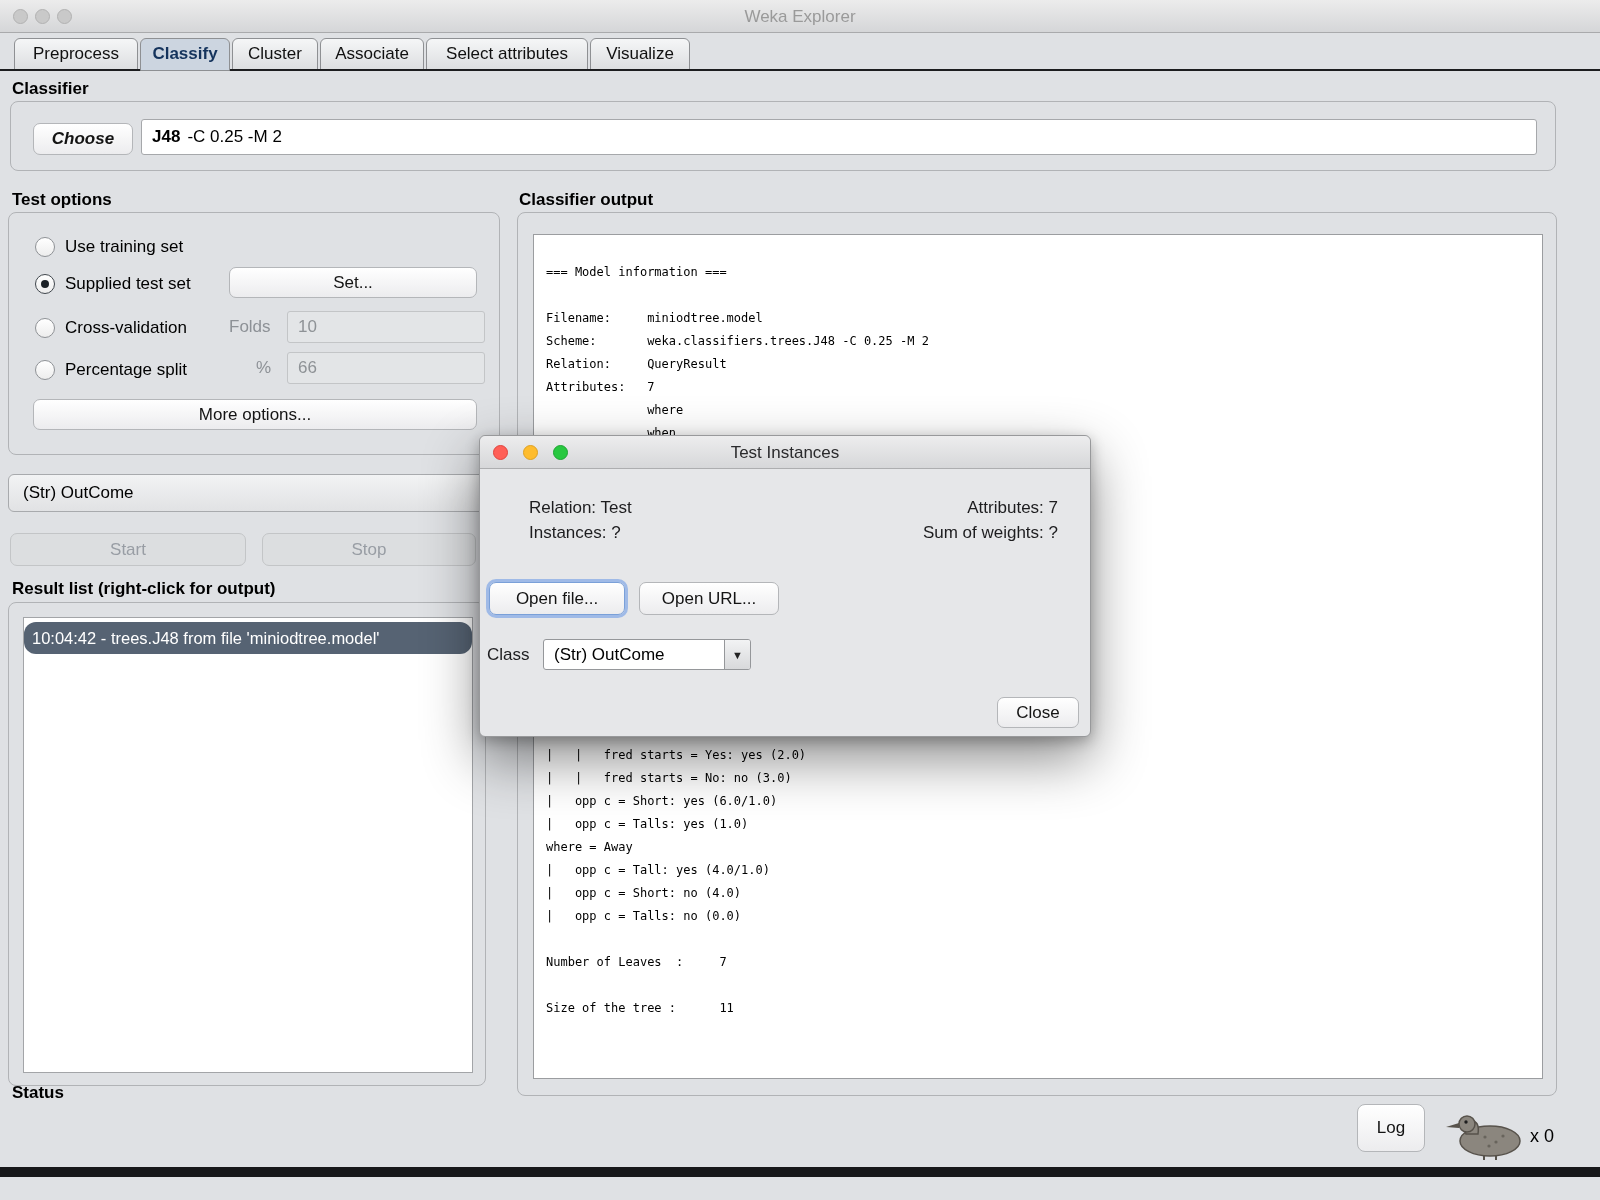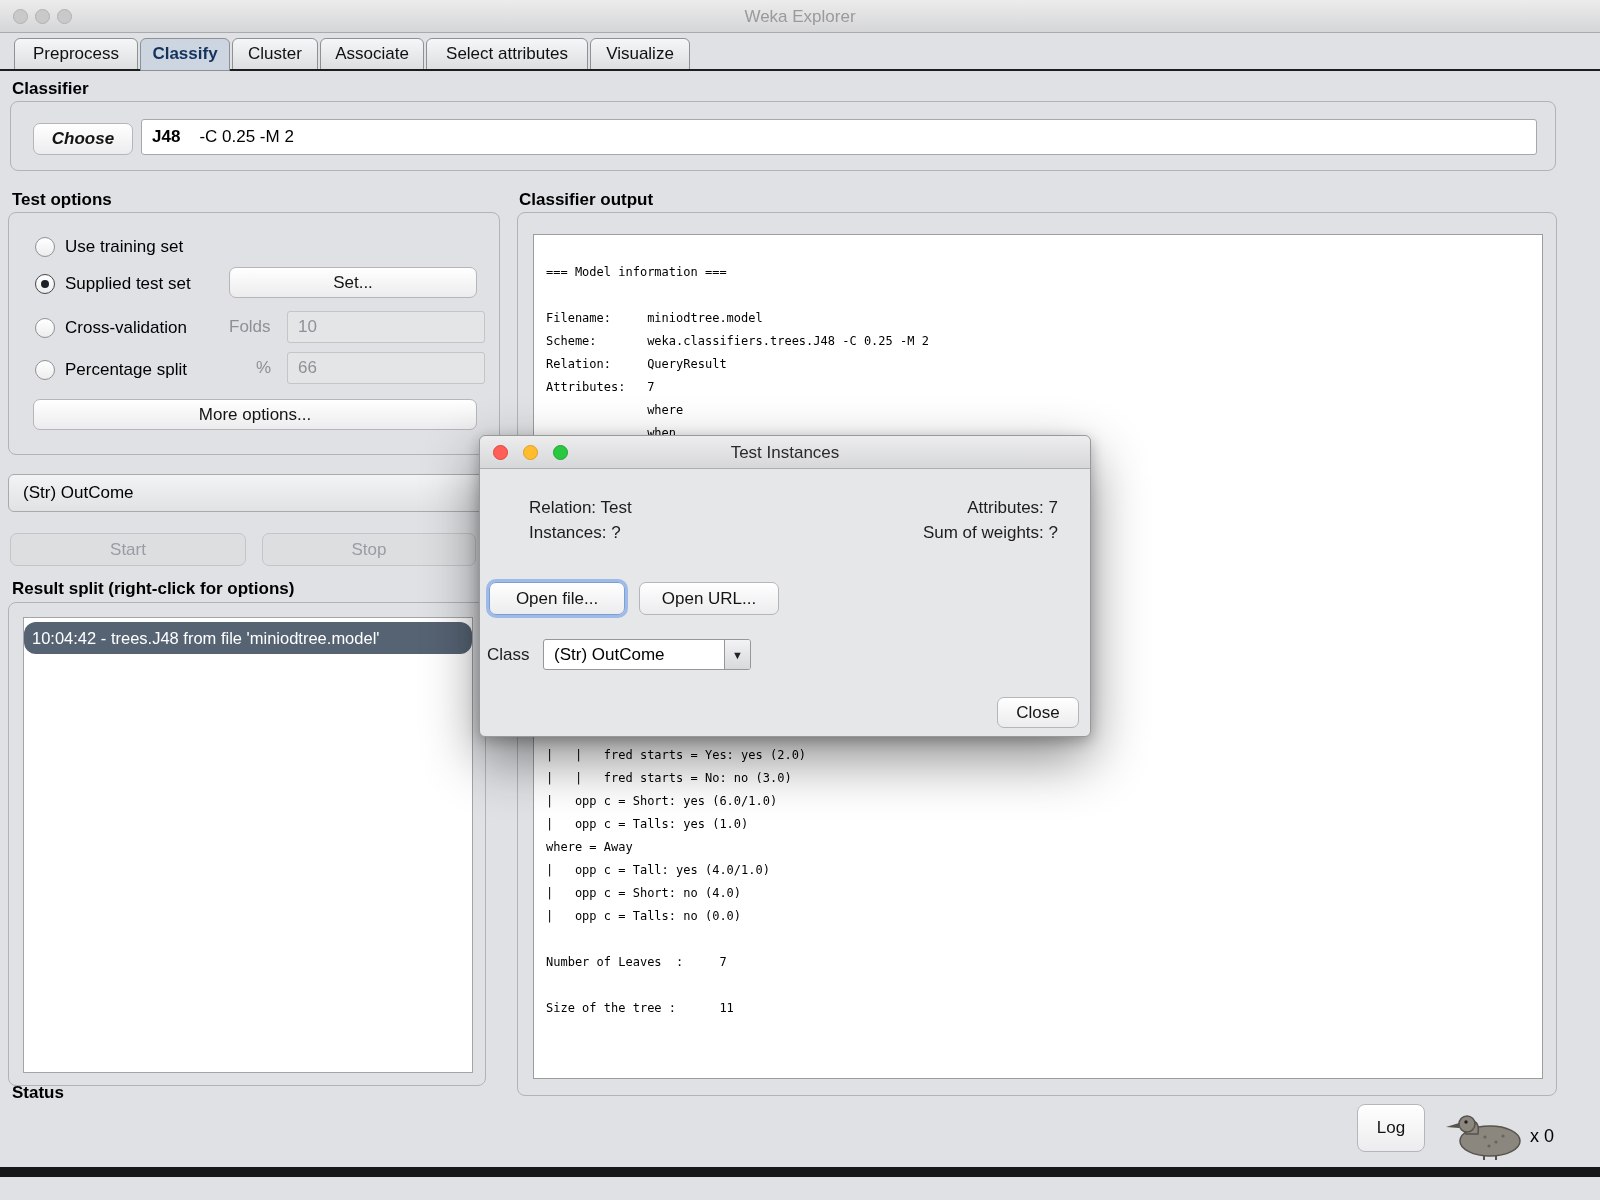--- a/index.html
+++ b/index.html
@@ -104,21 +104,21 @@
     <div class="tab" style="left:320px;width:104px">Associate</div>
     <div class="tab" style="left:426px;width:162px">Select attributes</div>
     <div class="tab" style="left:590px;width:100px">Visualize</div>
   </div>
 
   <div class="section-label" style="left:12px;top:79px">Classifier</div>
   <div class="groupbox" style="left:10px;top:101px;width:1546px;height:70px">
     <div class="btn semibold" style="left:22px;top:21px;width:100px;height:32px">Choose</div>
     <div class="field" style="left:130px;top:17px;width:1396px;height:36px">
       <span style="font-weight:700">J48</span>
-      <span style="margin-left:19px">-C 0.25 -M 2</span>
+      <span style="margin-left:7px">-C 0.25 -M 2</span>
     </div>
   </div>
 
   <div class="section-label" style="left:12px;top:190px">Test options</div>
   <div class="groupbox" style="left:8px;top:212px;width:492px;height:243px">
 
     <div class="radio-row" style="left:26px;top:22px">
       <span class="radio"></span>
       <span class="radio-label">Use training set</span>
     </div>
@@ -146,21 +146,21 @@
     <div class="btn" style="left:24px;top:186px;width:444px;height:31px">More options...</div>
   </div>
 
   <div class="combo-main">
     <span>(Str) OutCome</span>
   </div>
 
   <div class="btn disabled" style="left:10px;top:533px;width:236px;height:33px">Start</div>
   <div class="btn disabled" style="left:262px;top:533px;width:214px;height:33px">Stop</div>
 
-  <div class="section-label" style="left:12px;top:579px">Result split (right-click for options)</div>
+  <div class="section-label" style="left:12px;top:579px">Result list (right-click for output)</div>
   <div class="groupbox" style="left:8px;top:602px;width:478px;height:484px">
     <div class="list-panel" style="left:14px;top:14px;width:450px;height:456px">
       <div class="list-item selected">10:04:42 - trees.J48 from file 'miniodtree.model'</div>
     </div>
   </div>
 
   <div class="section-label" style="left:519px;top:190px">Classifier output</div>
   <div class="groupbox" style="left:517px;top:212px;width:1040px;height:884px">
     <div class="output-panel" style="left:15px;top:21px;width:1010px;height:845px">
       <pre class="output-pre">=== Model information ===

